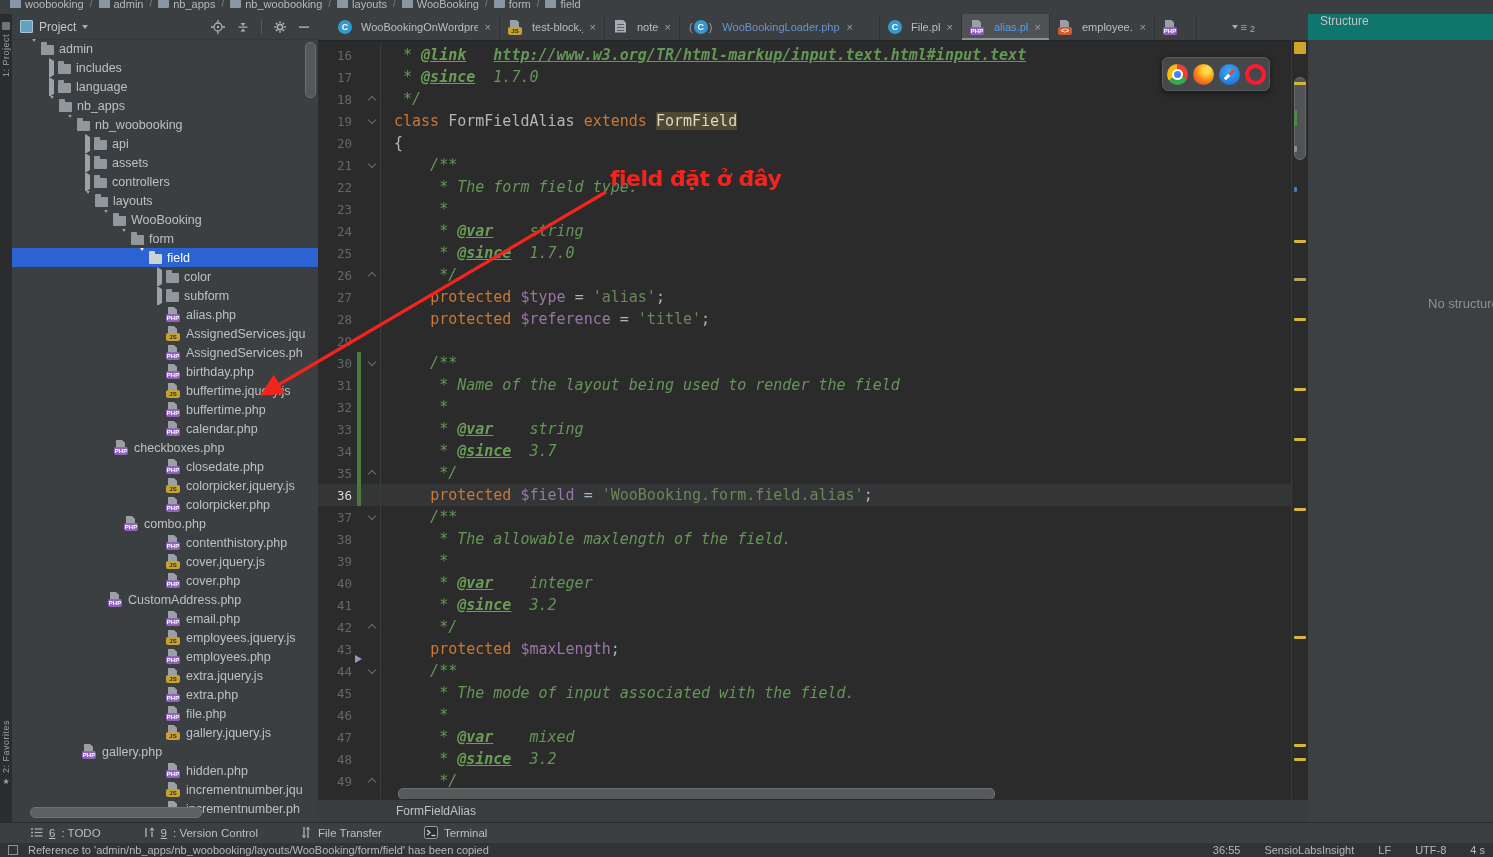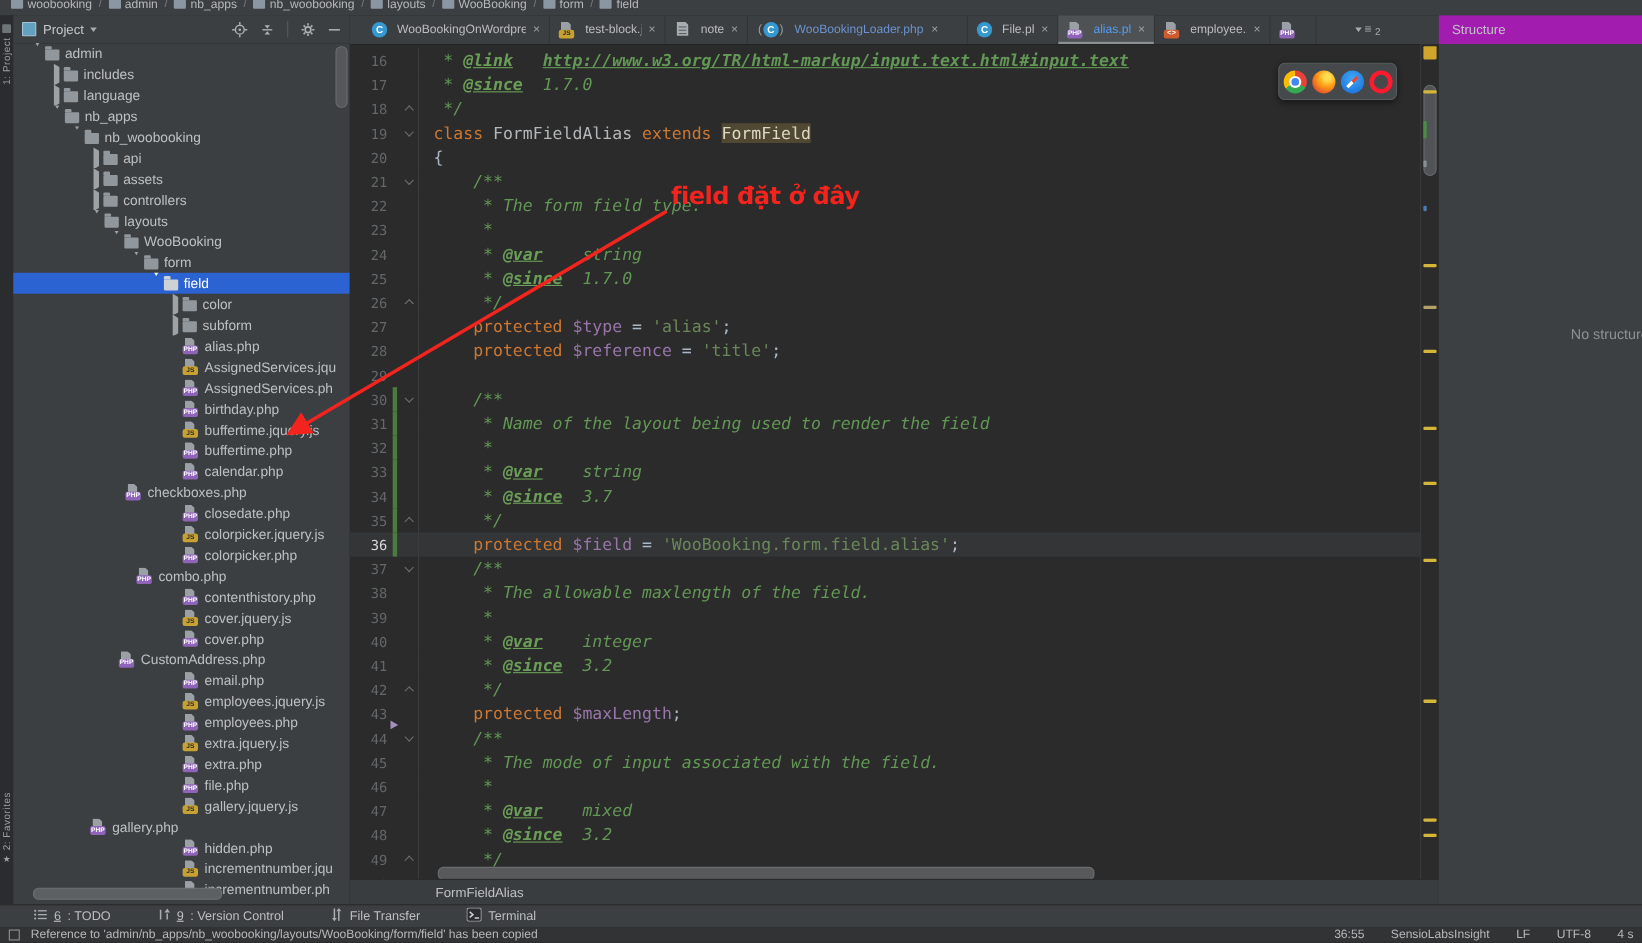--- a/index.html
+++ b/index.html
@@ -129,22 +129,22 @@
   .br.chrome{background:conic-gradient(#ea4335 0 33%,#34a853 0 66%,#fbbc05 0 100%)}
   .br.chrome .c1{position:absolute;inset:5px;background:#fff;border-radius:50%}
   .br.chrome .c2{position:absolute;inset:7px;background:#4285f4;border-radius:50%}
   .br.firefox{background:radial-gradient(circle at 65% 30%,#ffdb4d 0 15%,#ff9812 45%,#e4572e 75%,#c23a7a 100%)}
   .br.safari{background:radial-gradient(circle at 50% 35%,#3fa9f5,#1668d6)}
   .br.safari .needle{position:absolute;left:9.5px;top:4px;width:2.5px;height:13px;
                      background:linear-gradient(#f44336 50%,#fff 50%);transform:rotate(45deg)}
   .br.opera{background:transparent;border:4.5px solid #ff1b2d;box-sizing:border-box}
   
   #structure-panel{position:absolute;left:1308px;top:14px;width:185px;height:808px;background:#3d4043}
-  .sp-header{height:26px;display:flex;align-items:center;padding-left:12px;font-size:12px;
-             color:#c0c3c5;background:#a21caf}
+  .sp-header{height:26px;display:flex;padding-left:12px;font-size:12px;
+             color:#c0c3c5;background:#0f766e}
   .sp-empty{position:absolute;left:120px;top:282px;font-size:13px;color:#8c9194;white-space:nowrap}
   
   #bottom-toolbar{position:absolute;left:0;top:822px;width:100%;height:21px;background:#3c3f41;
                   border-top:1px solid #2a2a2a;display:flex;align-items:center;padding-left:30px;
                   gap:42px;font-size:11.5px;color:#bdbfc1;box-sizing:border-box}
   .bt-item{display:flex;align-items:center;gap:6px}
   .bt-mn{text-decoration:underline}
   
   #statusbar{position:absolute;left:0;top:843px;width:100%;height:14px;background:#313335;
              display:flex;align-items:center;font-size:11px;color:#b6b9ba;padding:0 8px;gap:10px;

